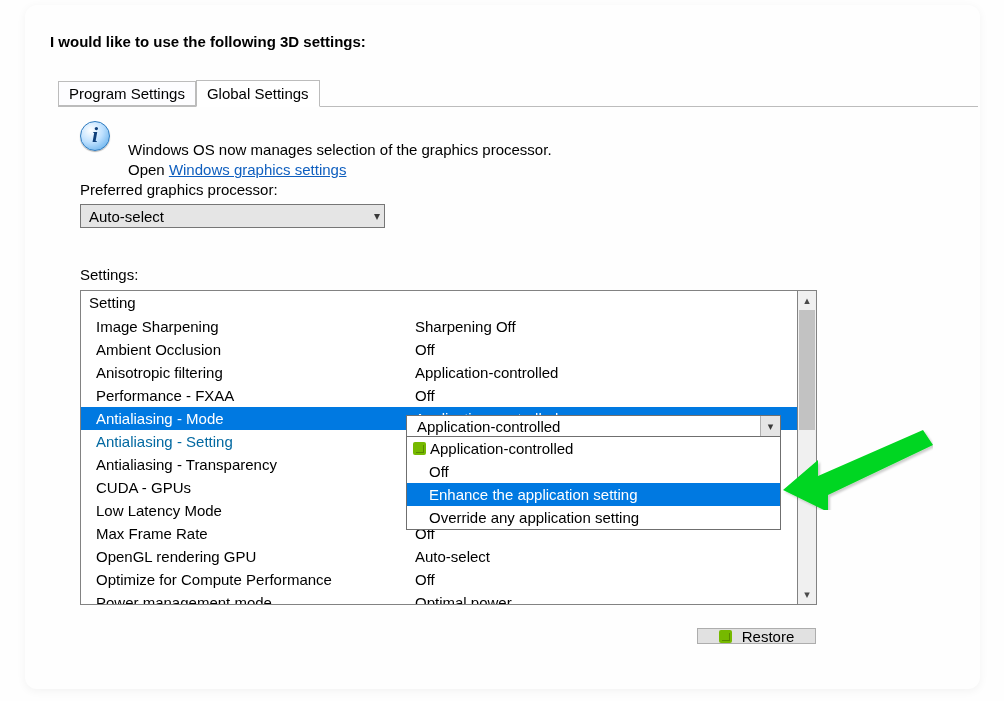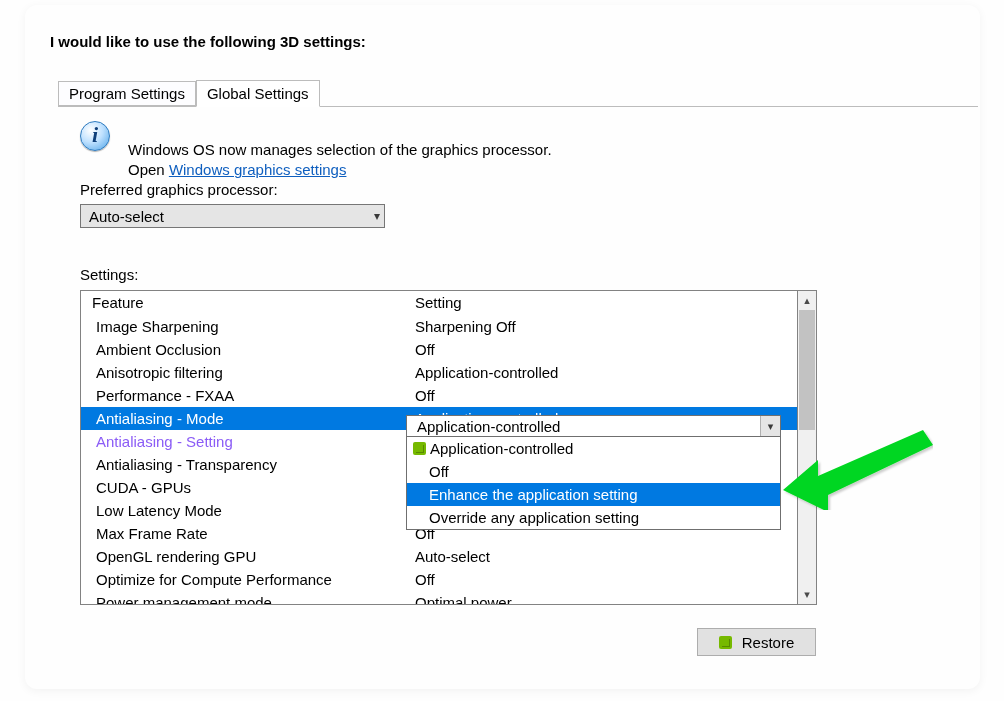--- a/index.html
+++ b/index.html
@@ -149,21 +149,21 @@
       position: relative;
     }
     .row {
       display: flex;
       height: 23px;
       line-height: 23px;
     }
     .row .col-a { padding-left: 15px; }
     .row .col-b { padding-left: 8px; }
     .row.hilite { background: #0079e1; color: #ffffff; }
-    .row.disabled .col-a { color: #8b5cf6; }
+    .row.disabled .col-a { color: #0369a1; }
     .combo {
       position: absolute;
       left: 381px;
       top: 410px;
       width: 375px;
       height: 22px;
       border: 1px solid #707070;
       background: #fff;
       display: flex;
       align-items: center;
@@ -242,21 +242,21 @@
       top: 19px;
       width: 16px;
       height: 120px;
       background: #c2c2c2;
     }
     .restore-btn {
       position: absolute;
       left: 672px;
       top: 623px;
       width: 119px;
-      height: 28px;
+      height: 16px;
       background: #e1e1e1;
       border: 1px solid #adadad;
       display: flex;
       align-items: center;
       justify-content: center;
       gap: 6px;
       cursor: default;
     }
     .arrow {
       position: absolute;
@@ -296,21 +296,20 @@
   <div class="pref-label">Preferred graphics processor:</div>
   <div class="pref-select">
     <span>Auto-select</span>
     <span class="chev">▾</span>
   </div>
 
   <div class="settings-label">Settings:</div>
 
   <div class="grid">
     <div class="grid-header">
-      <div class="col-a">Feature</div>
       <div class="col-b">Setting</div>
     </div>
     <div class="rows" id="rows">
         <div class="row">
           <div class="col-a">Image Sharpening</div>
           <div class="col-b">Sharpening Off</div>
         </div>
         <div class="row">
           <div class="col-a">Ambient Occlusion</div>
           <div class="col-b">Off</div>

